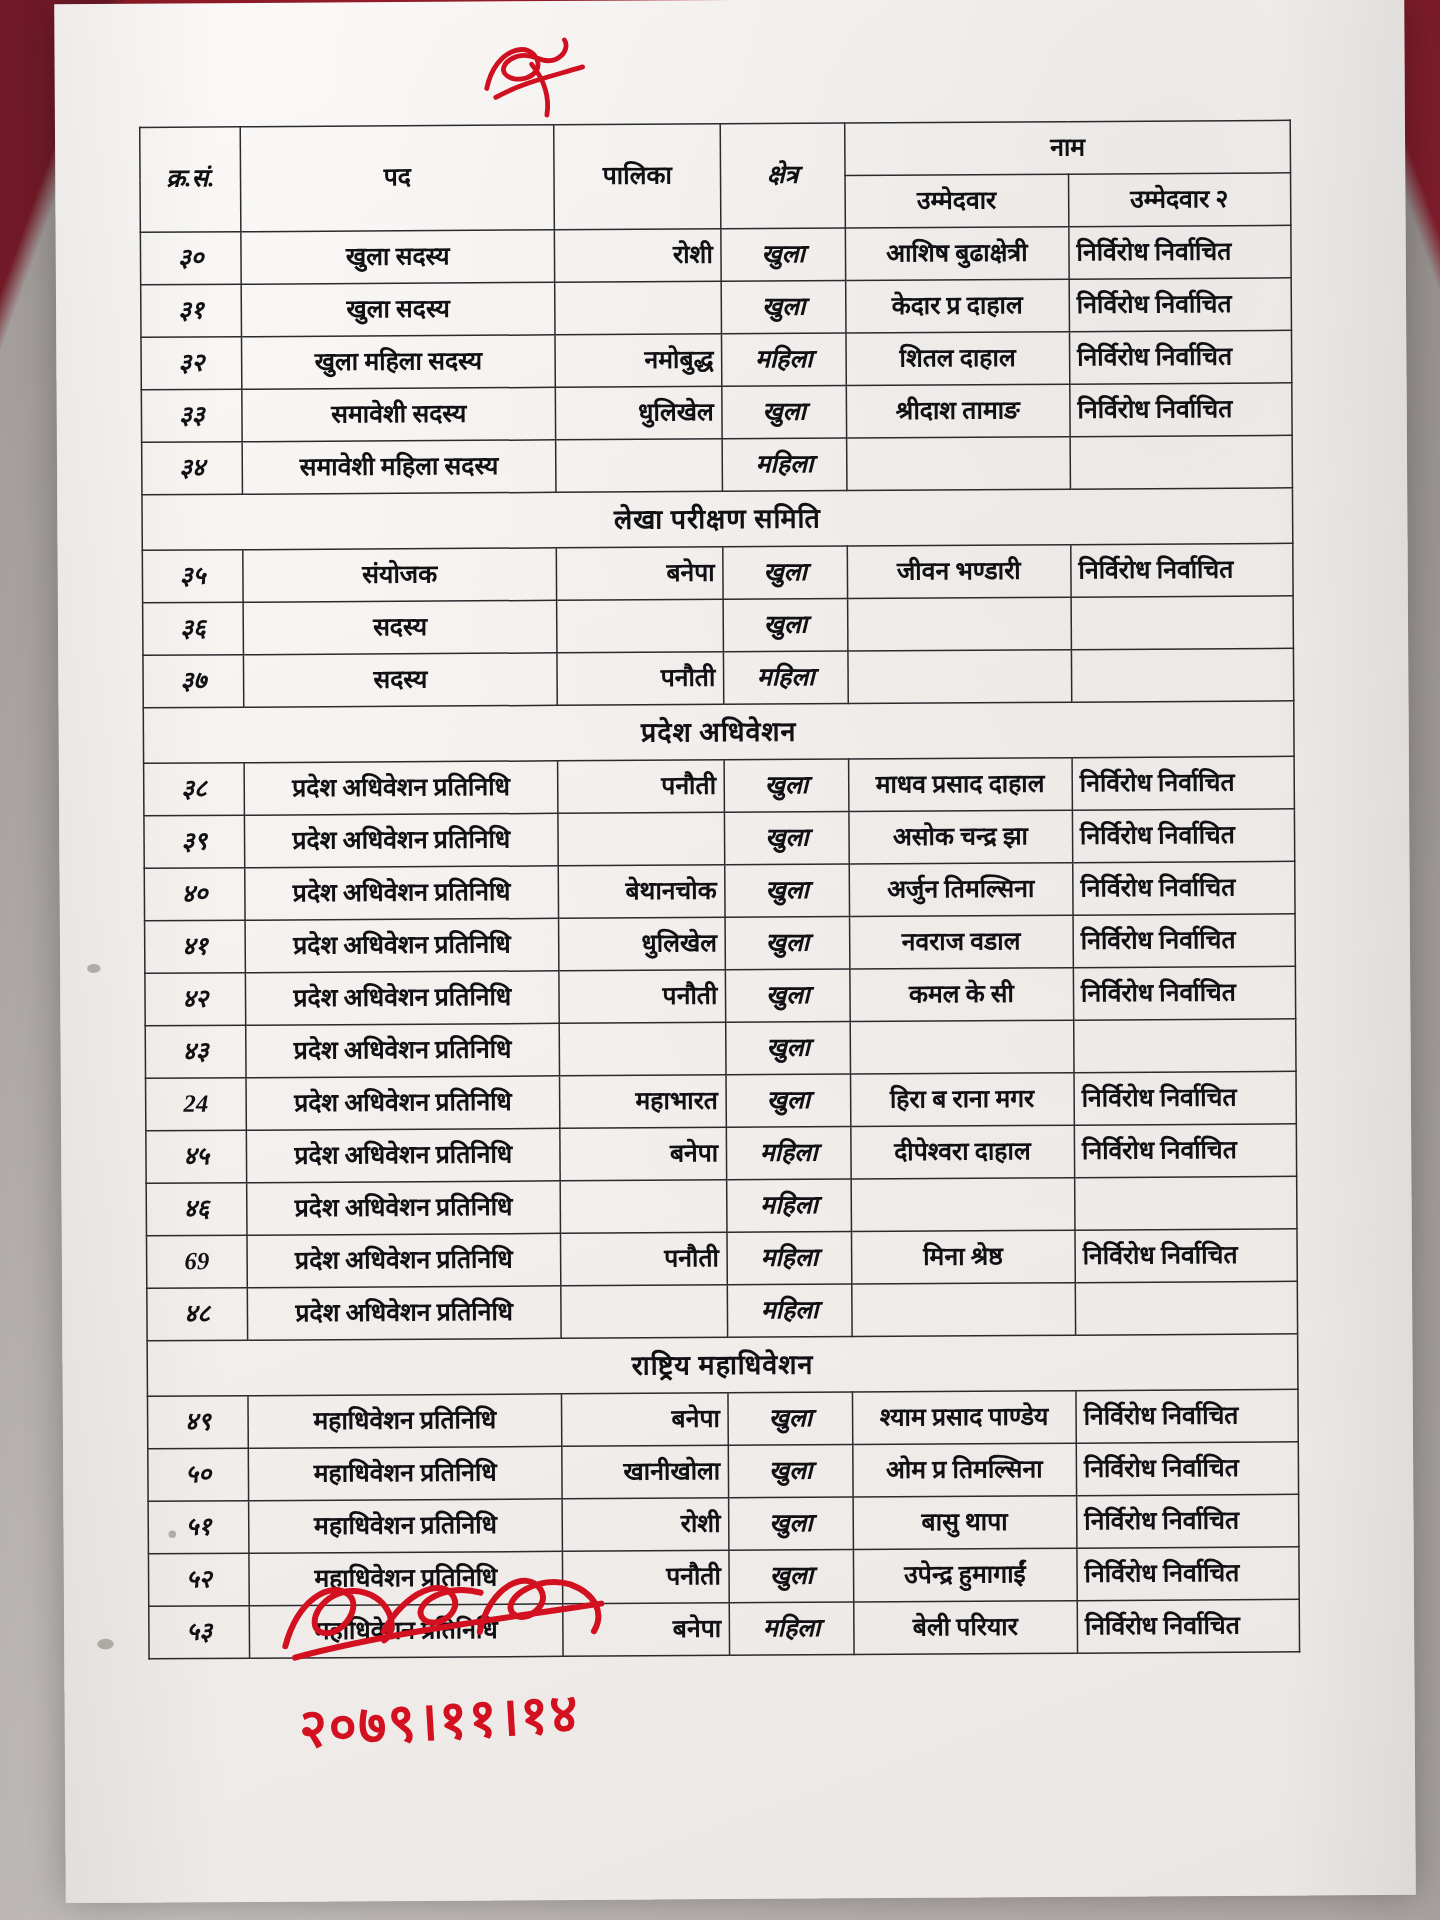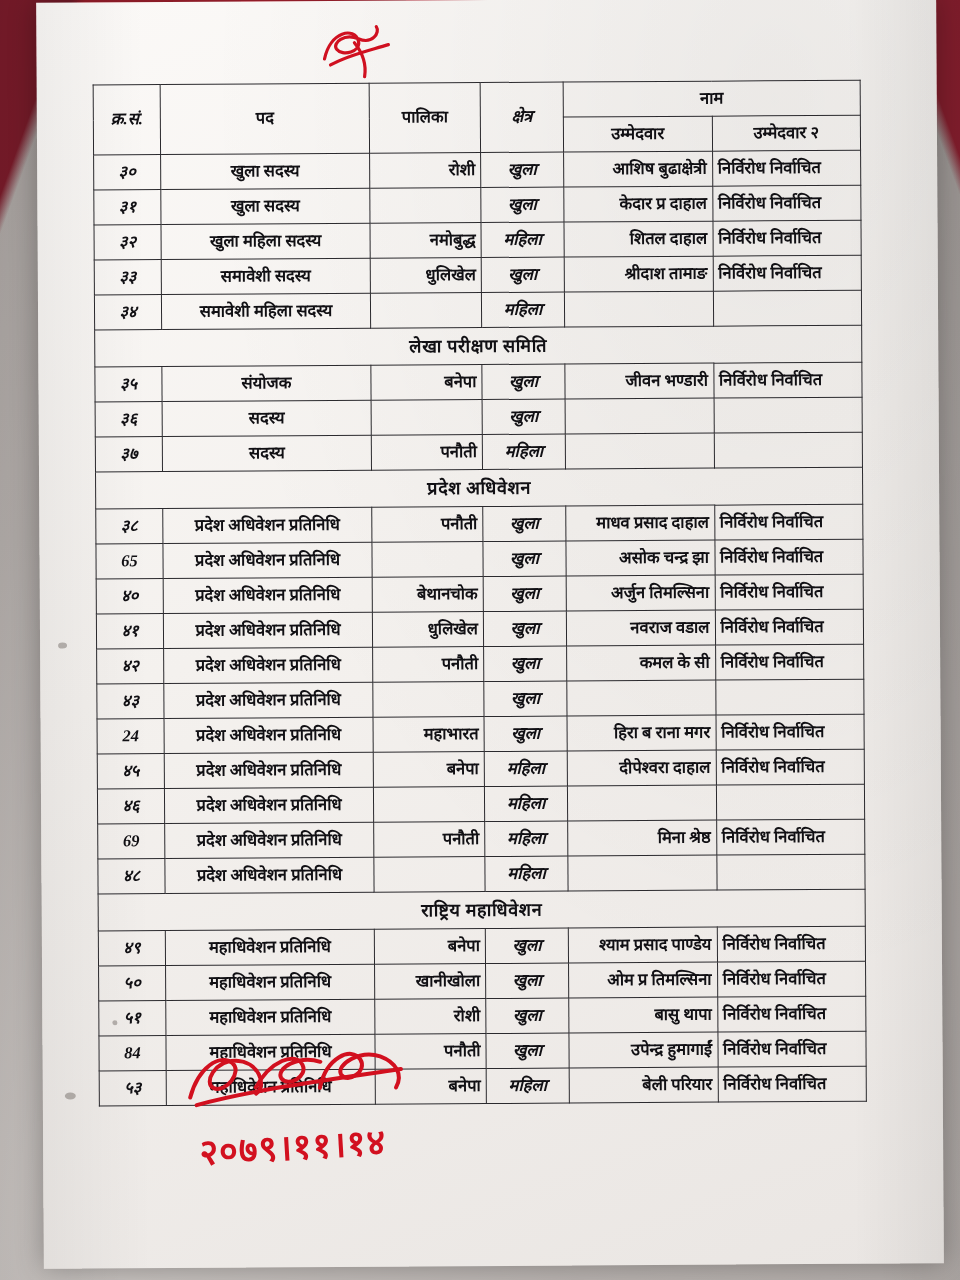--- a/index.html
+++ b/index.html
@@ -81,21 +81,21 @@
     font-weight: 700;
     vertical-align: middle;
     line-height: 1.15;
     height: 28px;
     background: transparent;
   }
   .c-sn  { width: 56px;  text-align: center; font-style: italic; }
   .c-pad { width: 198px; text-align: center; }
   .c-pal { width: 100px; text-align: right; }
   .c-ksh { width: 72px;  text-align: center; font-style: italic; }
-  .c-nam1{ width: 176px; text-align: right; padding-left: 8px; }
+  .c-nam1{ width: 176px; text-align: center; padding-left: 8px; }
   .c-nam2{ width: 166px; text-align: left; padding-left: 8px; }
   th.hdr { text-align: center; font-size: 17px; }
   th.namgrp { text-align: center; font-size: 17px; }
   tr.section td {
     text-align: center;
     font-size: 18px;
     letter-spacing: 0.6px;
     height: 30px;
   }
   td.empty { color: transparent; }
@@ -237,21 +237,21 @@
           </tr>
           <tr>
             <td class="c-sn">३८</td>
             <td class="c-pad">प्रदेश अधिवेशन प्रतिनिधि</td>
             <td class="c-pal">पनौती</td>
             <td class="c-ksh">खुला</td>
             <td class="c-nam1">माधव प्रसाद दाहाल</td>
             <td class="c-nam2">निर्विरोध निर्वाचित</td>
           </tr>
           <tr>
-            <td class="c-sn">65</td>
+            <td class="c-sn">३९</td>
             <td class="c-pad">प्रदेश अधिवेशन प्रतिनिधि</td>
             <td class="c-pal empty"></td>
             <td class="c-ksh">खुला</td>
             <td class="c-nam1">असोक चन्द्र झा</td>
             <td class="c-nam2">निर्विरोध निर्वाचित</td>
           </tr>
           <tr>
             <td class="c-sn">४०</td>
             <td class="c-pad">प्रदेश अधिवेशन प्रतिनिधि</td>
             <td class="c-pal">बेथानचोक</td>
@@ -344,21 +344,21 @@
           </tr>
           <tr>
             <td class="c-sn">५१</td>
             <td class="c-pad">महाधिवेशन प्रतिनिधि</td>
             <td class="c-pal">रोशी</td>
             <td class="c-ksh">खुला</td>
             <td class="c-nam1">बासु थापा</td>
             <td class="c-nam2">निर्विरोध निर्वाचित</td>
           </tr>
           <tr>
-            <td class="c-sn">84</td>
+            <td class="c-sn">५२</td>
             <td class="c-pad">महाधिवेशन प्रतिनिधि</td>
             <td class="c-pal">पनौती</td>
             <td class="c-ksh">खुला</td>
             <td class="c-nam1">उपेन्द्र हुमागाईं</td>
             <td class="c-nam2">निर्विरोध निर्वाचित</td>
           </tr>
           <tr>
             <td class="c-sn">५३</td>
             <td class="c-pad">महाधिवेशन प्रतिनिधि</td>
             <td class="c-pal">बनेपा</td>

